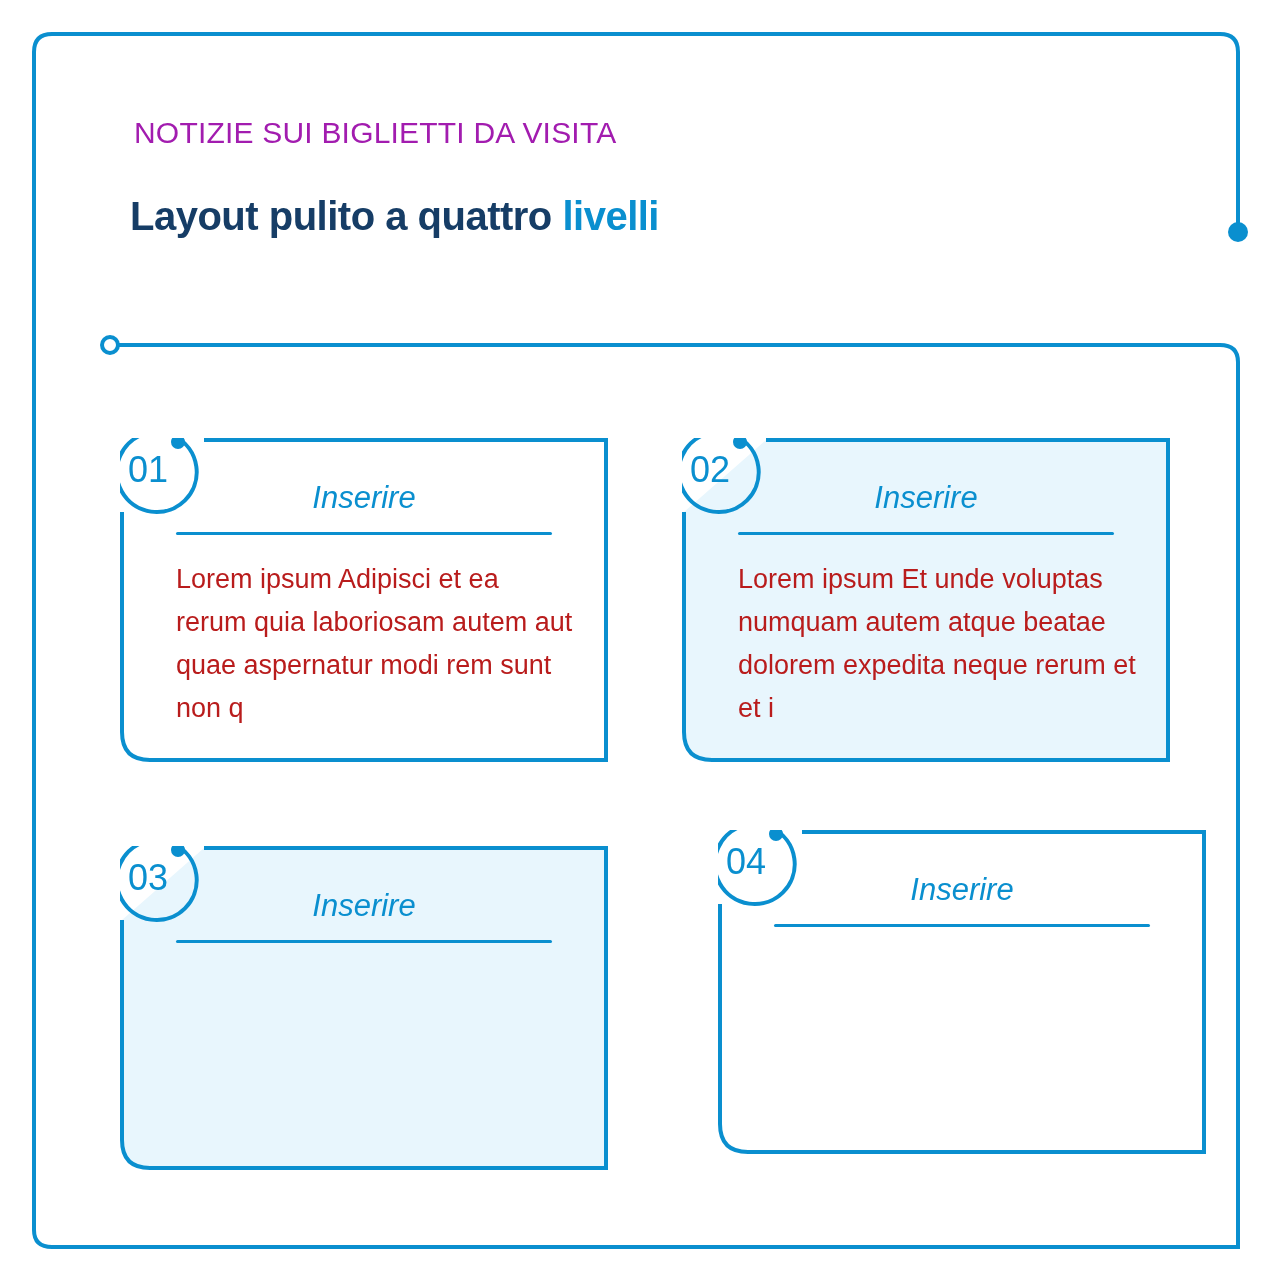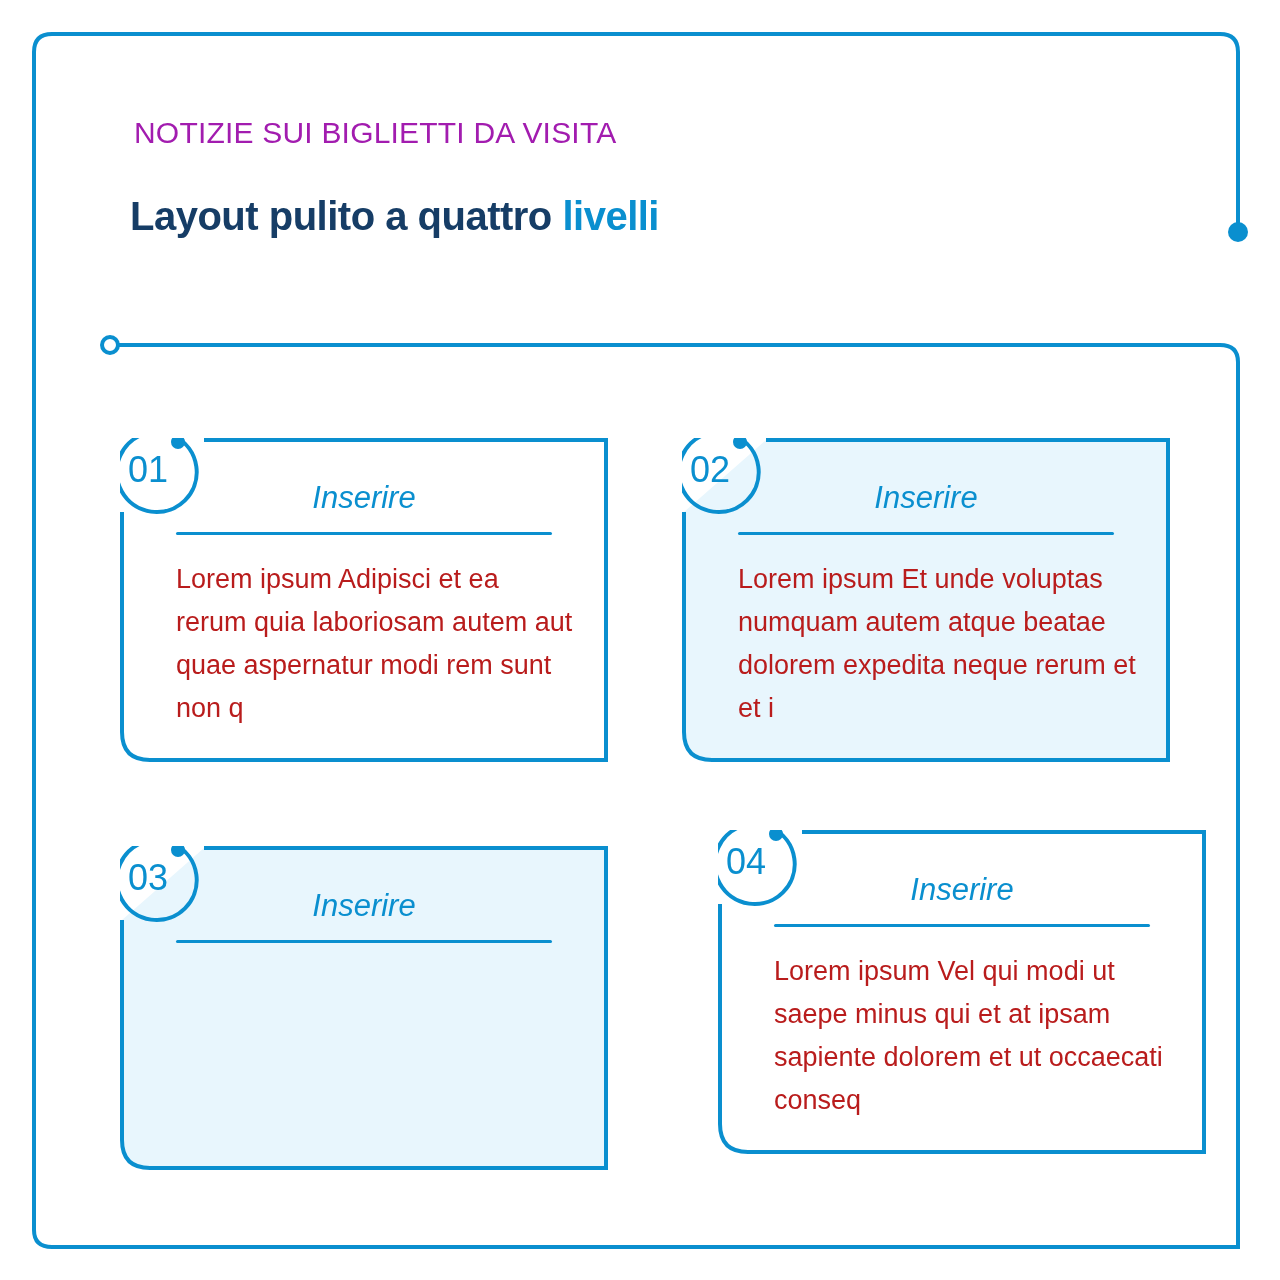--- a/index.html
+++ b/index.html
@@ -65,14 +65,13 @@
 
 <div class="card" style="left:682px; top:830px;margin-left:36px;">
   <svg class="box" viewBox="0 0 488 324">
     <path d="M84 2 L486 2 L486 322 L30 322 Q2 322 2 294 L2 74" fill="#ffffff" stroke="#0a8fcf" stroke-width="4"></path>
     <path d="M52 -3 A40 40 0 1 1 24 -7" transform="translate(4,2)" fill="none" stroke="#0a8fcf" stroke-width="4"></path>
     <circle cx="58" cy="4" r="7" fill="#0a8fcf"></circle>
   </svg>
   <div class="num">04</div>
   <div class="heading">Inserire</div>
   <div class="rule"></div>
-  <div class="body">Lorem ipsum Vel qui modi ut saepe minus qui et at ipsam sapiente dolorem et ut occaecati conseq</div>
 </div>
 
 </body></html>

